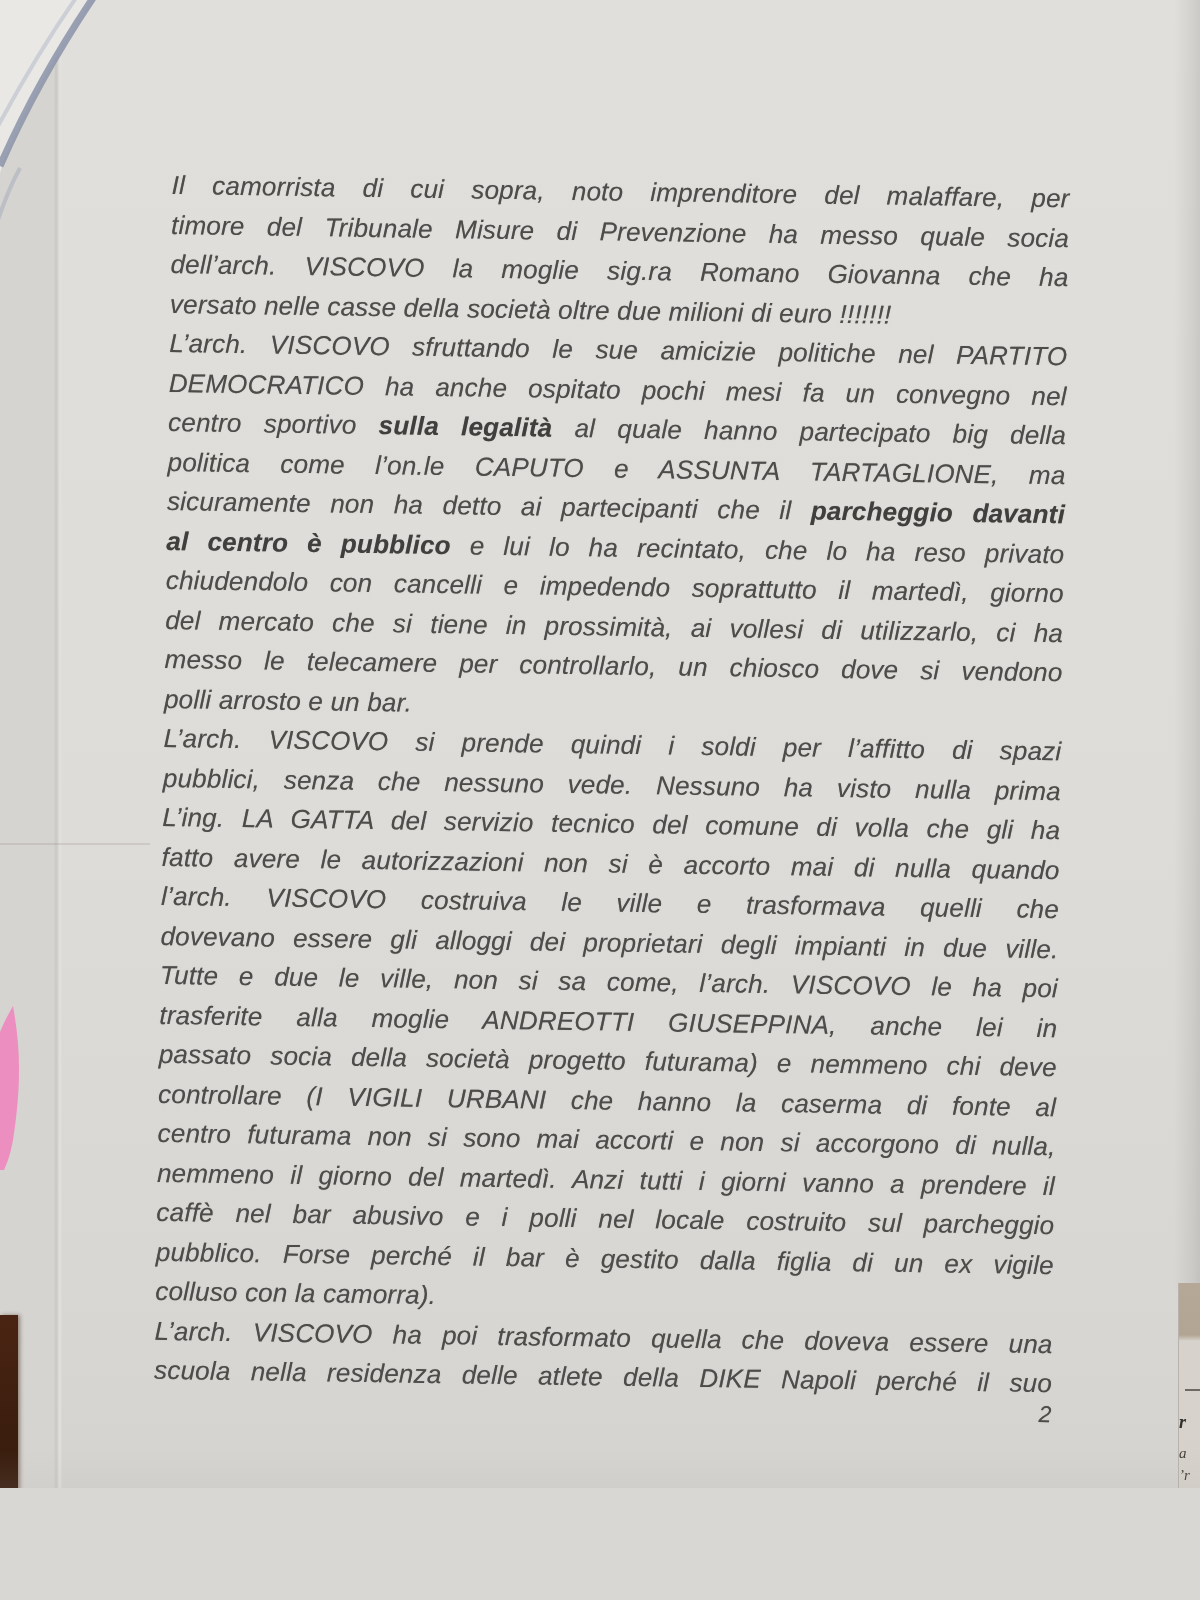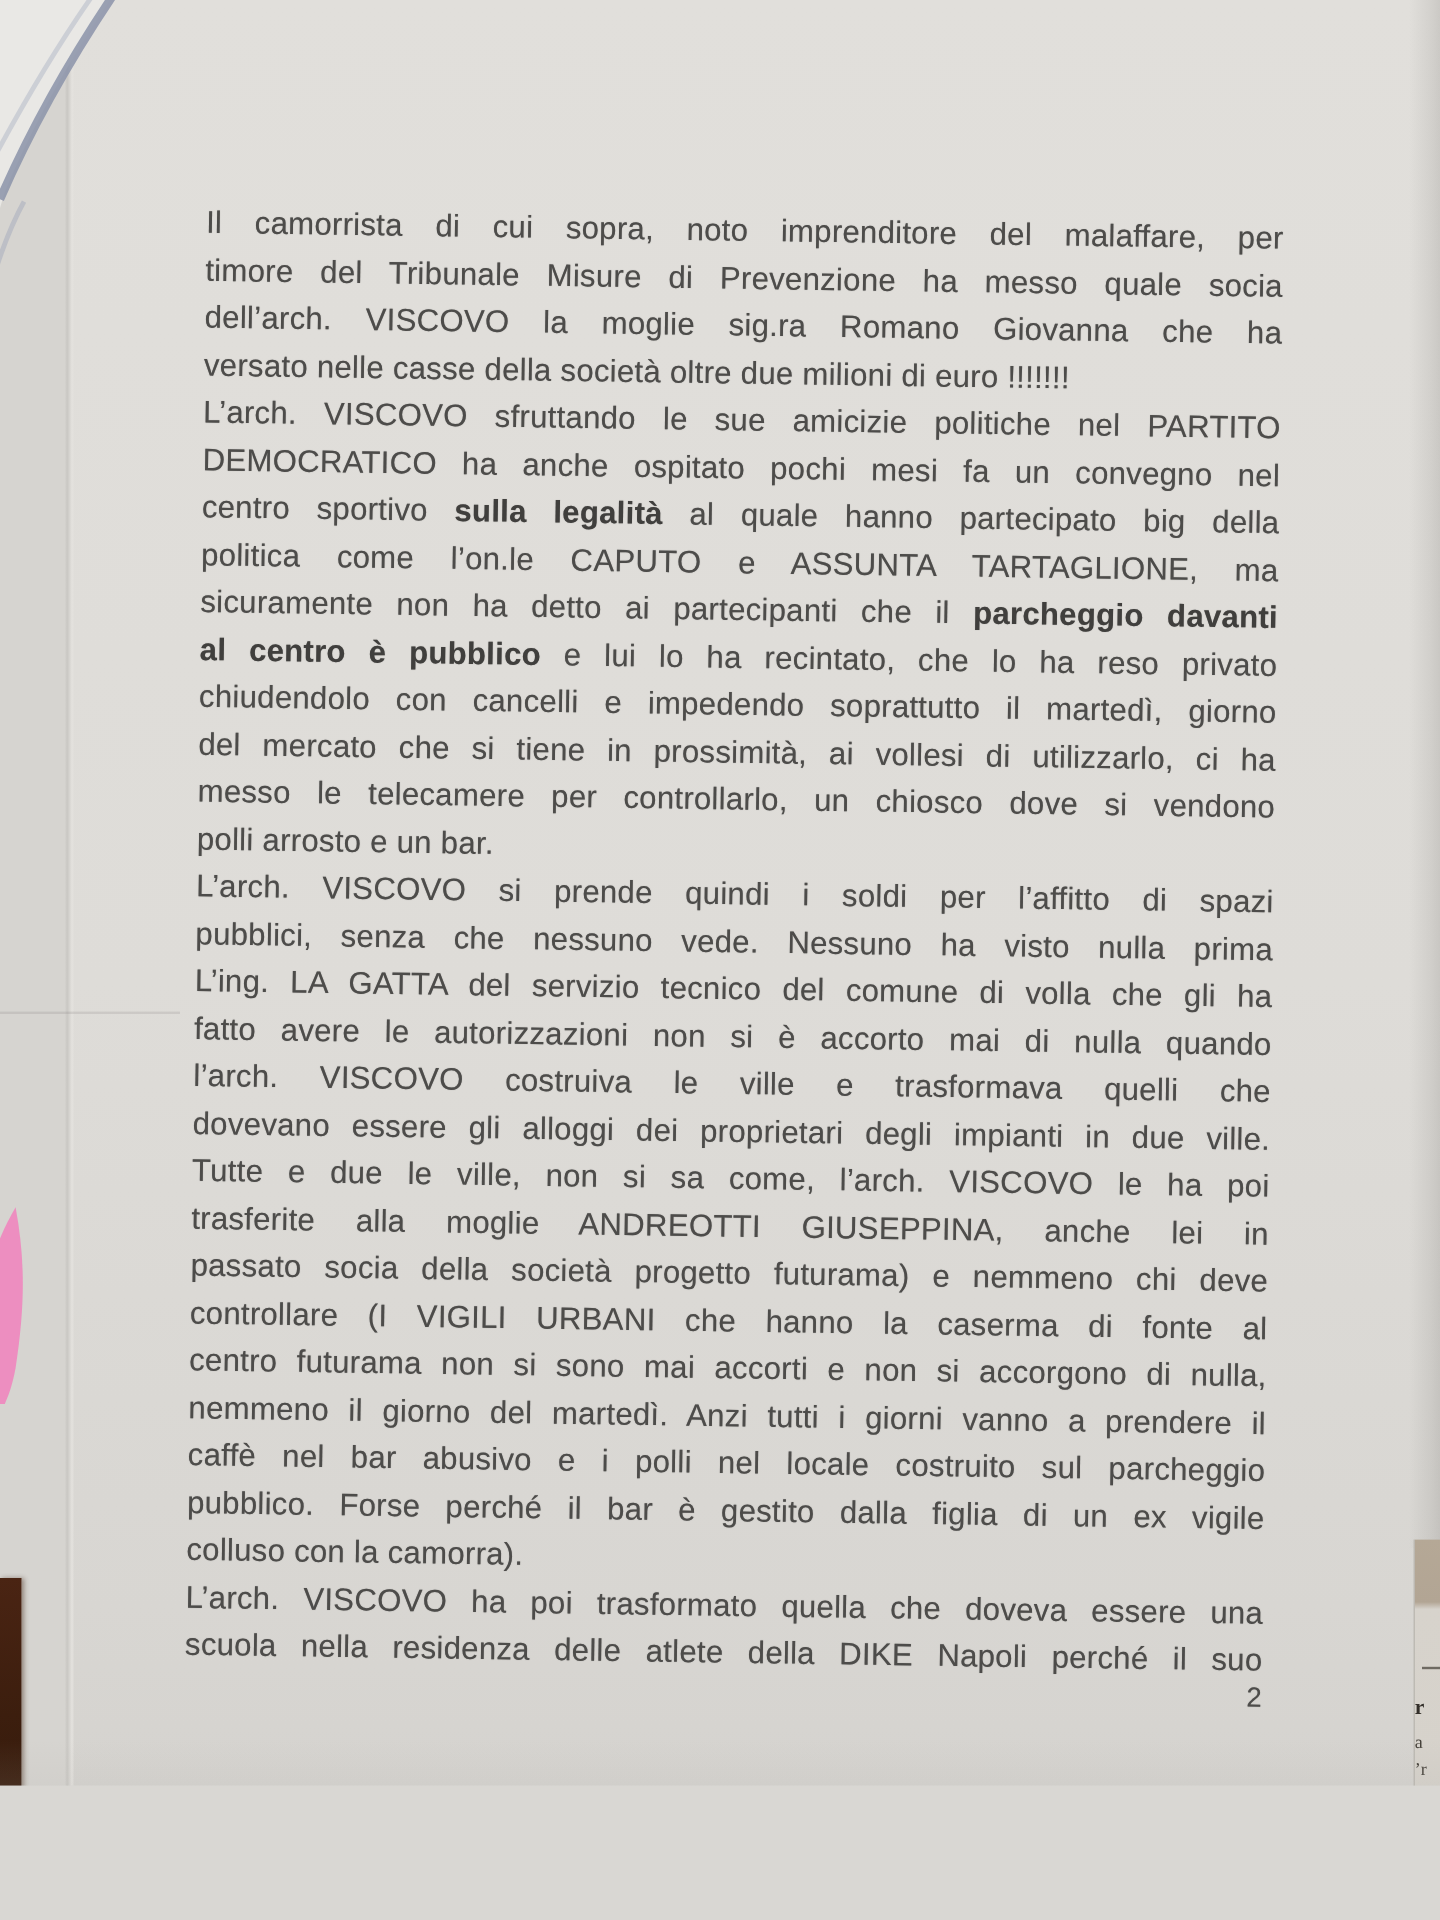--- a/index.html
+++ b/index.html
@@ -1,19 +1,19 @@
 <!DOCTYPE html>
 <html><head>
 <meta charset="utf-8">
 <style>
   html,body{margin:0;padding:0;}
   body{width:1200px;height:1600px;overflow:hidden;background:#d9d7d3;}
   .scene{position:relative;width:1200px;height:1488px;overflow:hidden;
          background:linear-gradient(180deg,#e1dfdb 0%,#dedcd8 55%,#d8d6d2 90%,#d5d3cf 100%);
-         font-family:"Liberation Sans", sans-serif;}
+         font-family:"Liberation Sans", sans-serif;font-style:italic;}
   
   .left-strip{position:absolute;left:0;top:0;width:62px;height:1600px;
          background:linear-gradient(90deg,#d6d4d0 0 54px,#c9c7c3 56px,#e4e2de 60px,rgba(228,226,222,0) 62px);}
   
   .right-shade{position:absolute;right:0;top:0;width:26px;height:1290px;
          background:linear-gradient(90deg,rgba(0,0,0,0) 0,rgba(90,88,84,.10) 70%,rgba(90,88,84,.16) 100%);}
   
   .bottom-fog{position:absolute;left:0;top:1450px;width:1200px;height:150px;
          background:linear-gradient(180deg,rgba(176,174,170,0) 0,rgba(176,174,170,.28) 60%,rgba(168,166,162,.35) 100%);}
   

